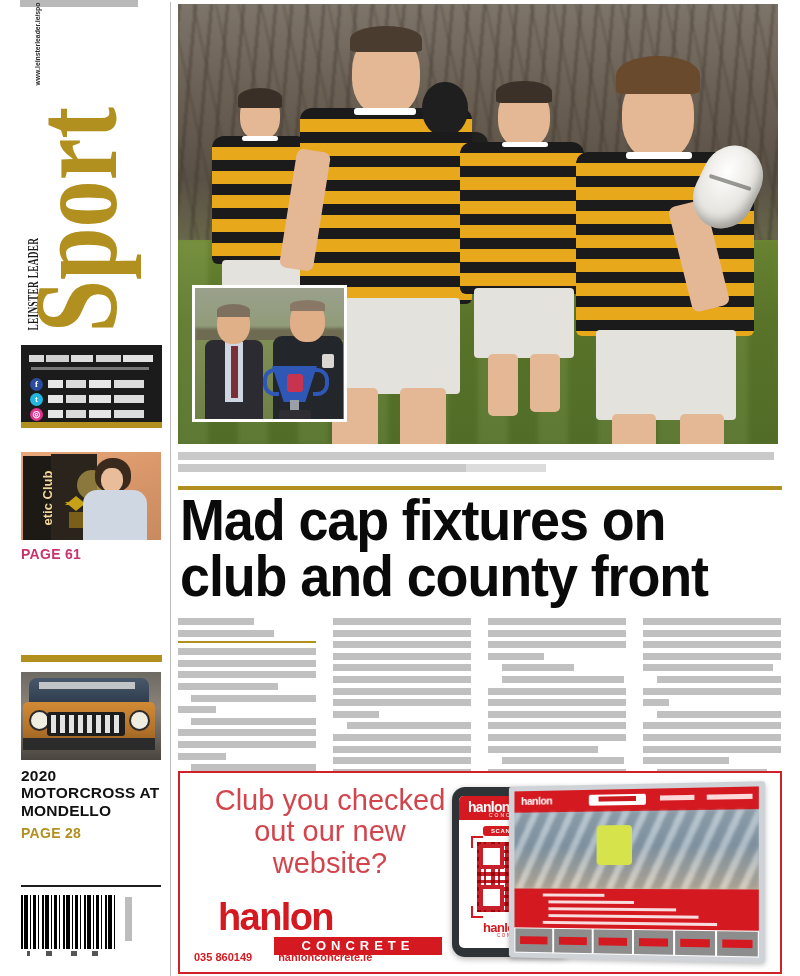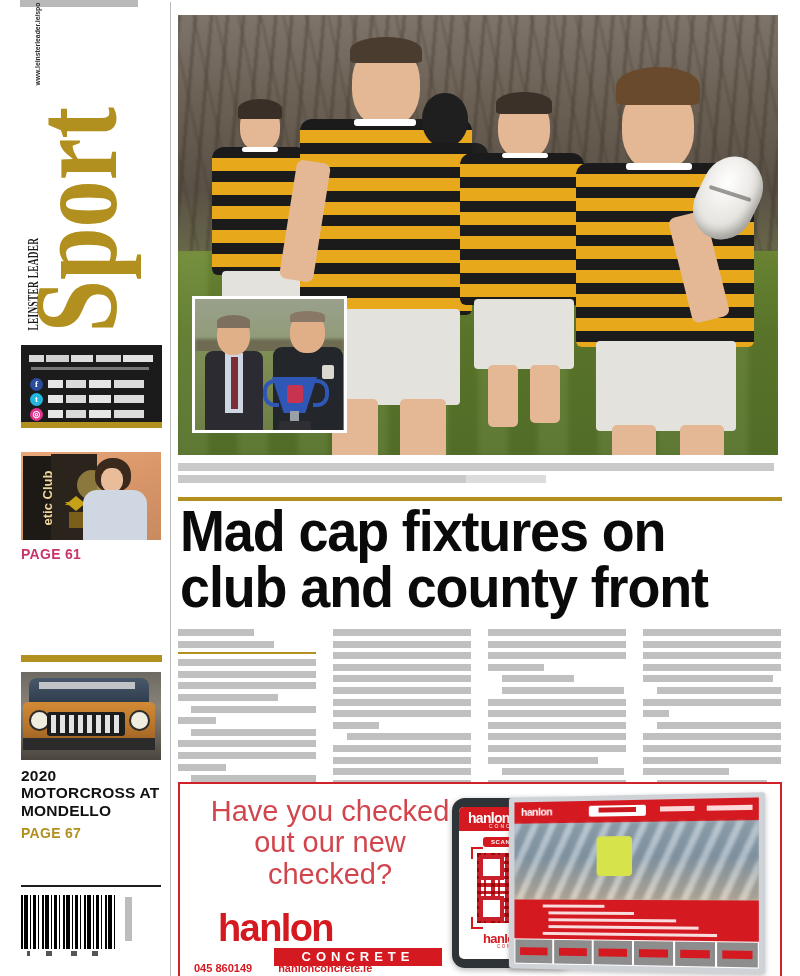--- a/index.html
+++ b/index.html
@@ -95,21 +95,21 @@
         #000 12px 15px,#fff 15px 17px,#000 17px 18px,#fff 18px 21px);}
   .bc-tail{position:absolute;left:104px;top:12px;width:7px;height:44px;background:#bdbdbd;}
   .bc-digits{margin-top:2px;width:96px;height:5px;
       background:linear-gradient(90deg,#fff 0 6%,#555 6% 9%,#fff 9% 26%,#555 26% 32%,#fff 32% 52%,#555 52% 58%,#fff 58% 74%,#555 74% 80%,#fff 80% 100%);
       filter:blur(.5px);}
 
   
   .vdiv{position:absolute;left:170px;top:2px;width:1px;height:974px;background:#bcbcbc;}
 
   
-  .main{position:absolute;left:178px;top:11px;width:607px;height:760px;}
+  .main{position:absolute;left:178px;top:0;width:607px;height:760px;}
 
   .lead-photo{position:absolute;left:0;top:4px;width:600px;height:440px;overflow:hidden;
       background:#6a6257;}
   
   .sky{position:absolute;left:0;top:0;width:600px;height:250px;
       background:linear-gradient(180deg,#7d746a 0%,#6b6054 35%,#5a5146 70%,#6a6b4a 100%);}
   .trees{position:absolute;left:0;top:0;width:600px;height:250px;opacity:.55;
       background:
         repeating-linear-gradient(95deg,rgba(40,32,24,.55) 0 3px,rgba(120,108,92,0) 3px 16px),
         repeating-linear-gradient(78deg,rgba(52,42,30,.45) 0 2px,rgba(130,118,100,0) 2px 22px);
@@ -292,21 +292,21 @@
           <div class="a2-strip"></div>
           <div class="a2-body"></div>
           <div class="a2-lampL"></div>
           <div class="a2-lampR"></div>
           <div class="a2-grille"></div>
           <div class="a2-g2"></div>
           <div class="a2-bump"></div>
         </div>
       </div>
       <div class="promo-title">2020 MOTORCROSS AT MONDELLO</div>
-      <div class="promo-page gold">PAGE 67</div>
+      <div class="promo-page gold">PAGE 28</div>
     </div>
 
     <div class="barcode-wrap">
       <div class="bc-rule"></div>
       <div class="bc"></div>
       <div class="bc-tail"></div>
       <div class="bc-digits"></div>
     </div>
   </div>
 
@@ -468,27 +468,27 @@
         <div class="ln"></div>
           <div class="ln"></div>
           <div class="ln"></div>
         <div class="ln" style="width:86px;"></div>
         <div class="ln" style="width:110px;margin-left:14px;"></div>
       </div>
     </div>
 
     <div class="ad">
       <div class="ad-left">
-        <div class="ad-head">Have you checked out our new checked?</div>
+        <div class="ad-head">Club you checked out our new website?</div>
         <div class="ad-logo">
           <div class="ad-brand">hanlon</div>
           <div class="ad-sub">CONCRETE</div>
         </div>
         <div class="ad-contact">
-          <span>045 860149</span>
+          <span>035 860149</span>
           <span>hanlonconcrete.ie</span>
         </div>
       </div>
 
       <div class="hand">
         <div class="finger" style="left:92px;top:6px;width:40px;height:96px;transform:rotate(10deg);"></div>
         <div class="finger" style="left:6px;top:96px;width:86px;height:30px;"></div>
         <div class="finger" style="left:6px;top:126px;width:80px;height:28px;"></div>
       </div>
 

